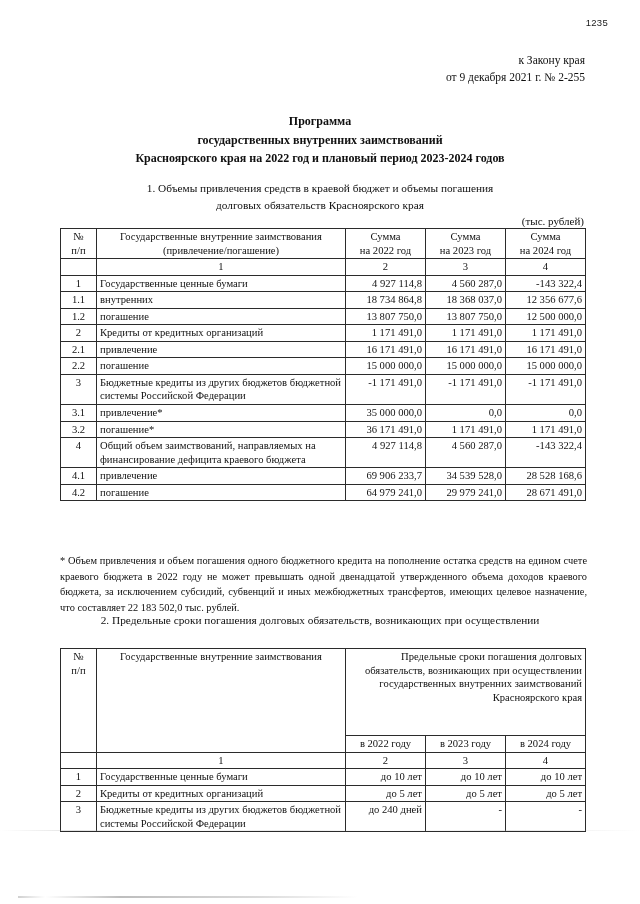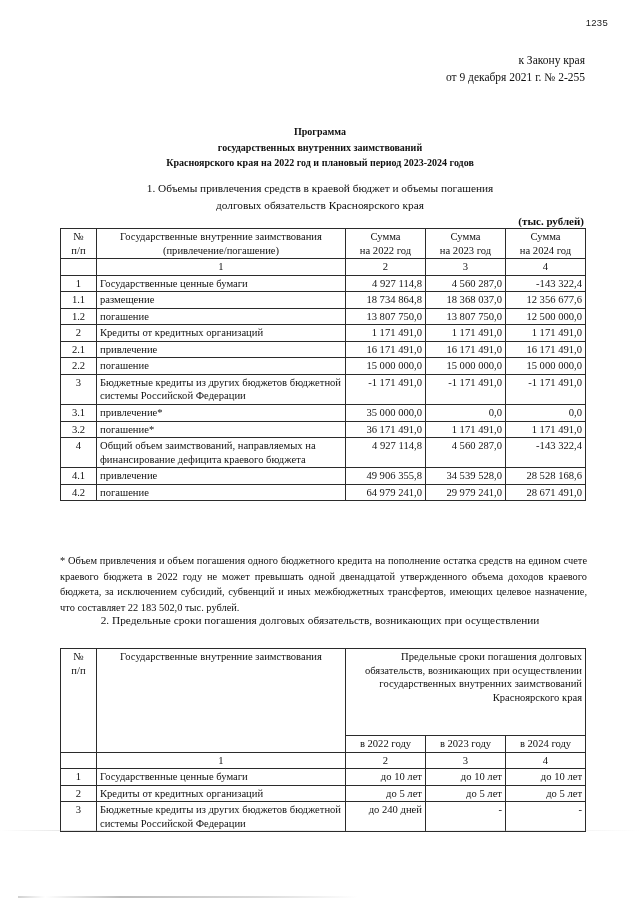--- a/index.html
+++ b/index.html
@@ -50,42 +50,40 @@
   .doc-ref .ln3 { }
 
   
   .title-block {
     position: absolute;
     top: 112px;
     left: 0;
     width: 640px;
     text-align: center;
     font-weight: bold;
-    font-size: 10px;
+    font-size: 12px;
     line-height: 1.55;
-    margin-top: 12px;
   }
 
   .section-head {
     position: absolute;
     left: 0;
     width: 640px;
     text-align: center;
     font-size: 11.3px;
     line-height: 1.5;
   }
   #section1-head { top: 180px; }
   #section2-head { top: 612px; }
 
   .units-note {
     position: absolute;
     top: 215px;
     right: 56px;
     font-size: 11px;
-    font-weight: bold;
   }
 
   
   table.doc-table {
     position: absolute;
     border-collapse: collapse;
     table-layout: fixed;
     font-size: 10.6px;
     color: #121212;
   }
@@ -221,21 +219,21 @@
 
       <tr>
         <td class="c-num">1</td>
         <td class="c-name">Государственные ценные бумаги</td>
         <td class="c-val">4 927 114,8</td>
         <td class="c-val">4 560 287,0</td>
         <td class="c-val">-143 322,4</td>
       </tr>
       <tr>
         <td class="c-num">1.1</td>
-        <td class="c-name">размещение</td>
+        <td class="c-name">внутренних</td>
         <td class="c-val">18 734 864,8</td>
         <td class="c-val">18 368 037,0</td>
         <td class="c-val">12 356 677,6</td>
       </tr>
       <tr>
         <td class="c-num">1.2</td>
         <td class="c-name">погашение</td>
         <td class="c-val">13 807 750,0</td>
         <td class="c-val">13 807 750,0</td>
         <td class="c-val">12 500 000,0</td>
@@ -285,21 +283,21 @@
       <tr>
         <td class="c-num" style="vertical-align:top">4</td>
         <td class="c-name">Общий объем заимствований, направляемых на финансирование дефицита краевого бюджета</td>
         <td class="c-val" style="vertical-align:top">4 927 114,8</td>
         <td class="c-val" style="vertical-align:top">4 560 287,0</td>
         <td class="c-val" style="vertical-align:top">-143 322,4</td>
       </tr>
       <tr>
         <td class="c-num">4.1</td>
         <td class="c-name">привлечение</td>
-        <td class="c-val">49 906 355,8</td>
+        <td class="c-val">69 906 233,7</td>
         <td class="c-val">34 539 528,0</td>
         <td class="c-val">28 528 168,6</td>
       </tr>
       <tr>
         <td class="c-num">4.2</td>
         <td class="c-name">погашение</td>
         <td class="c-val">64 979 241,0</td>
         <td class="c-val">29 979 241,0</td>
         <td class="c-val">28 671 491,0</td>
       </tr>

